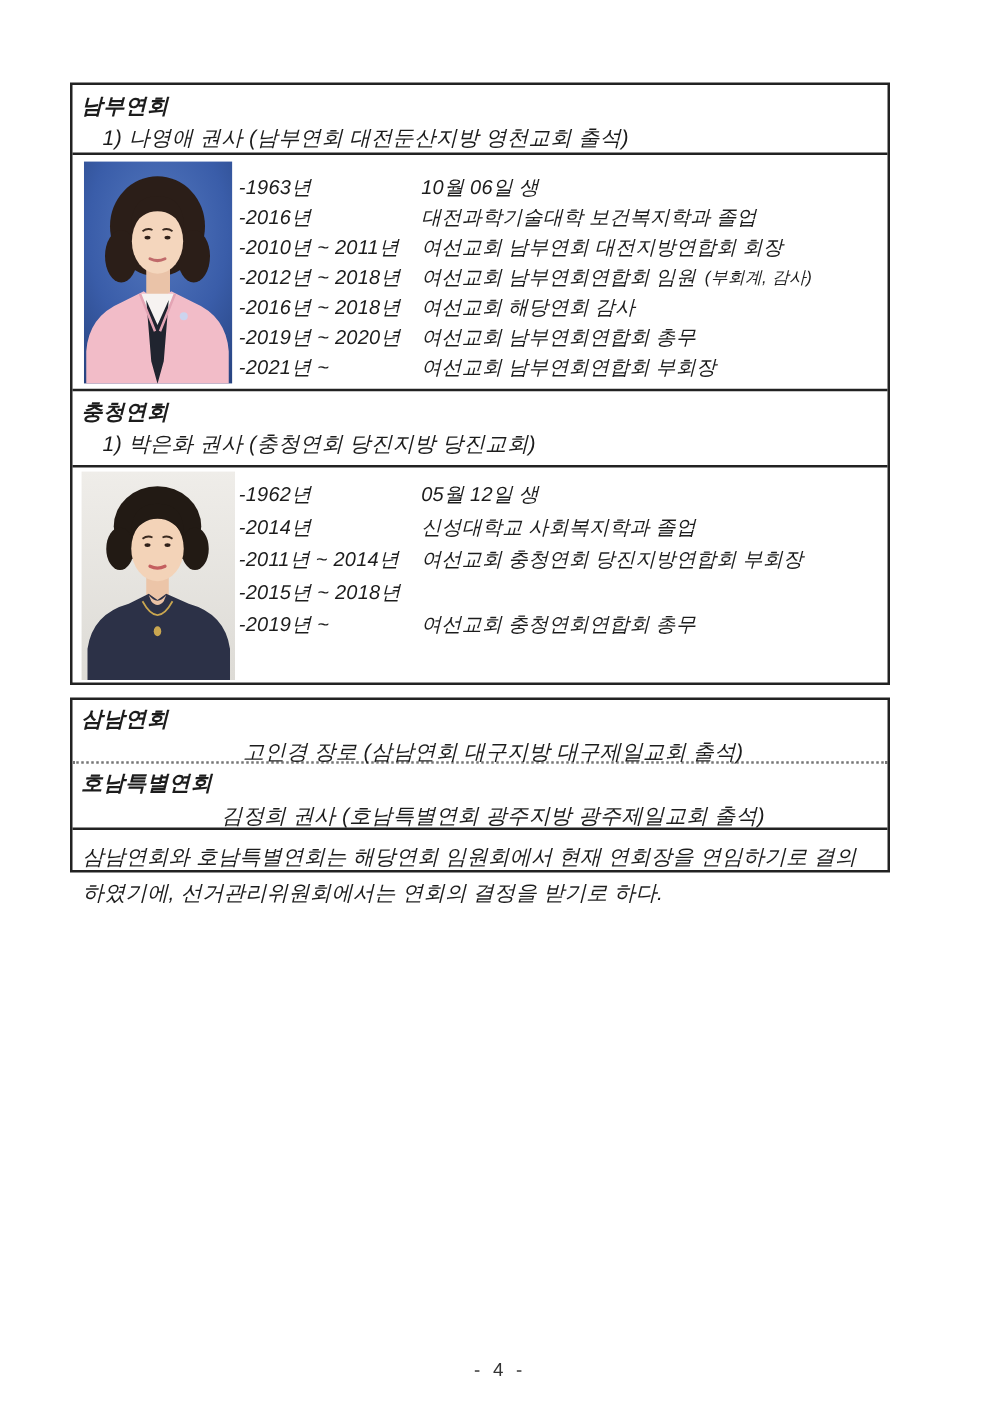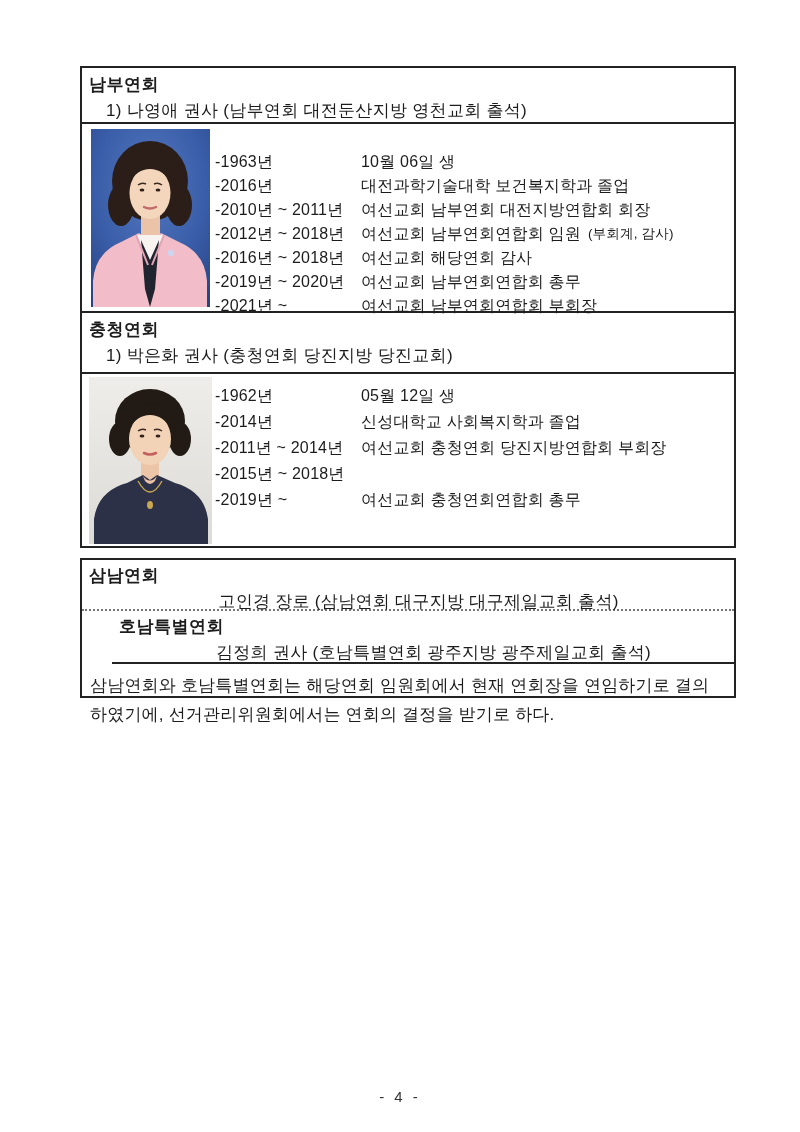--- a/index.html
+++ b/index.html
@@ -8,24 +8,25 @@
     position: relative;
     width: 800px;
     height: 1132px;
     background: #ffffff;
     font-family: "Liberation Sans", sans-serif;
     color: #1c1c1c;
     overflow: hidden;
   }
   .box {
     position: absolute;
-    left: 80px;
+    left: 56px;
     width: 656px;
     border: 2px solid #222222;
     background: #ffffff;
+    font-style: italic;
   }
   .box1 { top: 66px; height: 482px; }
   .box2 { top: 558px; height: 140px; }
 
   .sec-header { border-bottom: 2px solid #222222; }
   .conf-label {
     font-size: 17px;
     font-weight: 600;
     padding: 5px 0 0 7px;
     letter-spacing: 0.5px;
@@ -43,37 +44,37 @@
   .profile { position: relative; }
   .profile1 { height: 189px; border-bottom: 2px solid #222222; }
   .profile2 { height: 172px; }
 
   .photo-frame { position: absolute; overflow: hidden; }
   .photo1 { left: 9px; top: 5px; width: 119px; height: 178px; }
   .photo2 { left: 7px; top: 3px; width: 123px; height: 167px; }
   .photo-frame svg { display: block; width: 100%; height: 100%; }
 
   .rows { margin-left: 133px; }
-  .rows1 { padding-top: 26px; }
+  .rows1 { padding-top: 14px; }
   .rows2 { padding-top: 9px; }
   .career-row {
     display: flex;
     align-items: center;
     font-size: 16px;
     font-weight: 500;
     letter-spacing: 0.2px;
     white-space: nowrap;
   }
   .rows1 .career-row { height: 24px; }
   .rows2 .career-row { height: 26px; }
   .career-row .period { width: 146px; flex: none; }
   .career-row .note { font-size: 13.5px; margin-left: 7px; }
 
   .entry1 { height: 51px; border-bottom: 2px dotted #777777; }
-  .entry2 { height: 53px; border-bottom: 2px solid #222222; margin-left: 30px; }
+  .entry2 { height: 53px; border-bottom: 2px solid #222222; }
   .entry .conf-label { padding-top: 4px; }
   .entry .cand-line { padding-left: 21px; text-align: center; }
 
   .resolution {
     font-size: 17px;
     font-weight: 500;
     line-height: 29px;
     padding: 7px 10px 0 8px;
     letter-spacing: 0.2px;
   }

